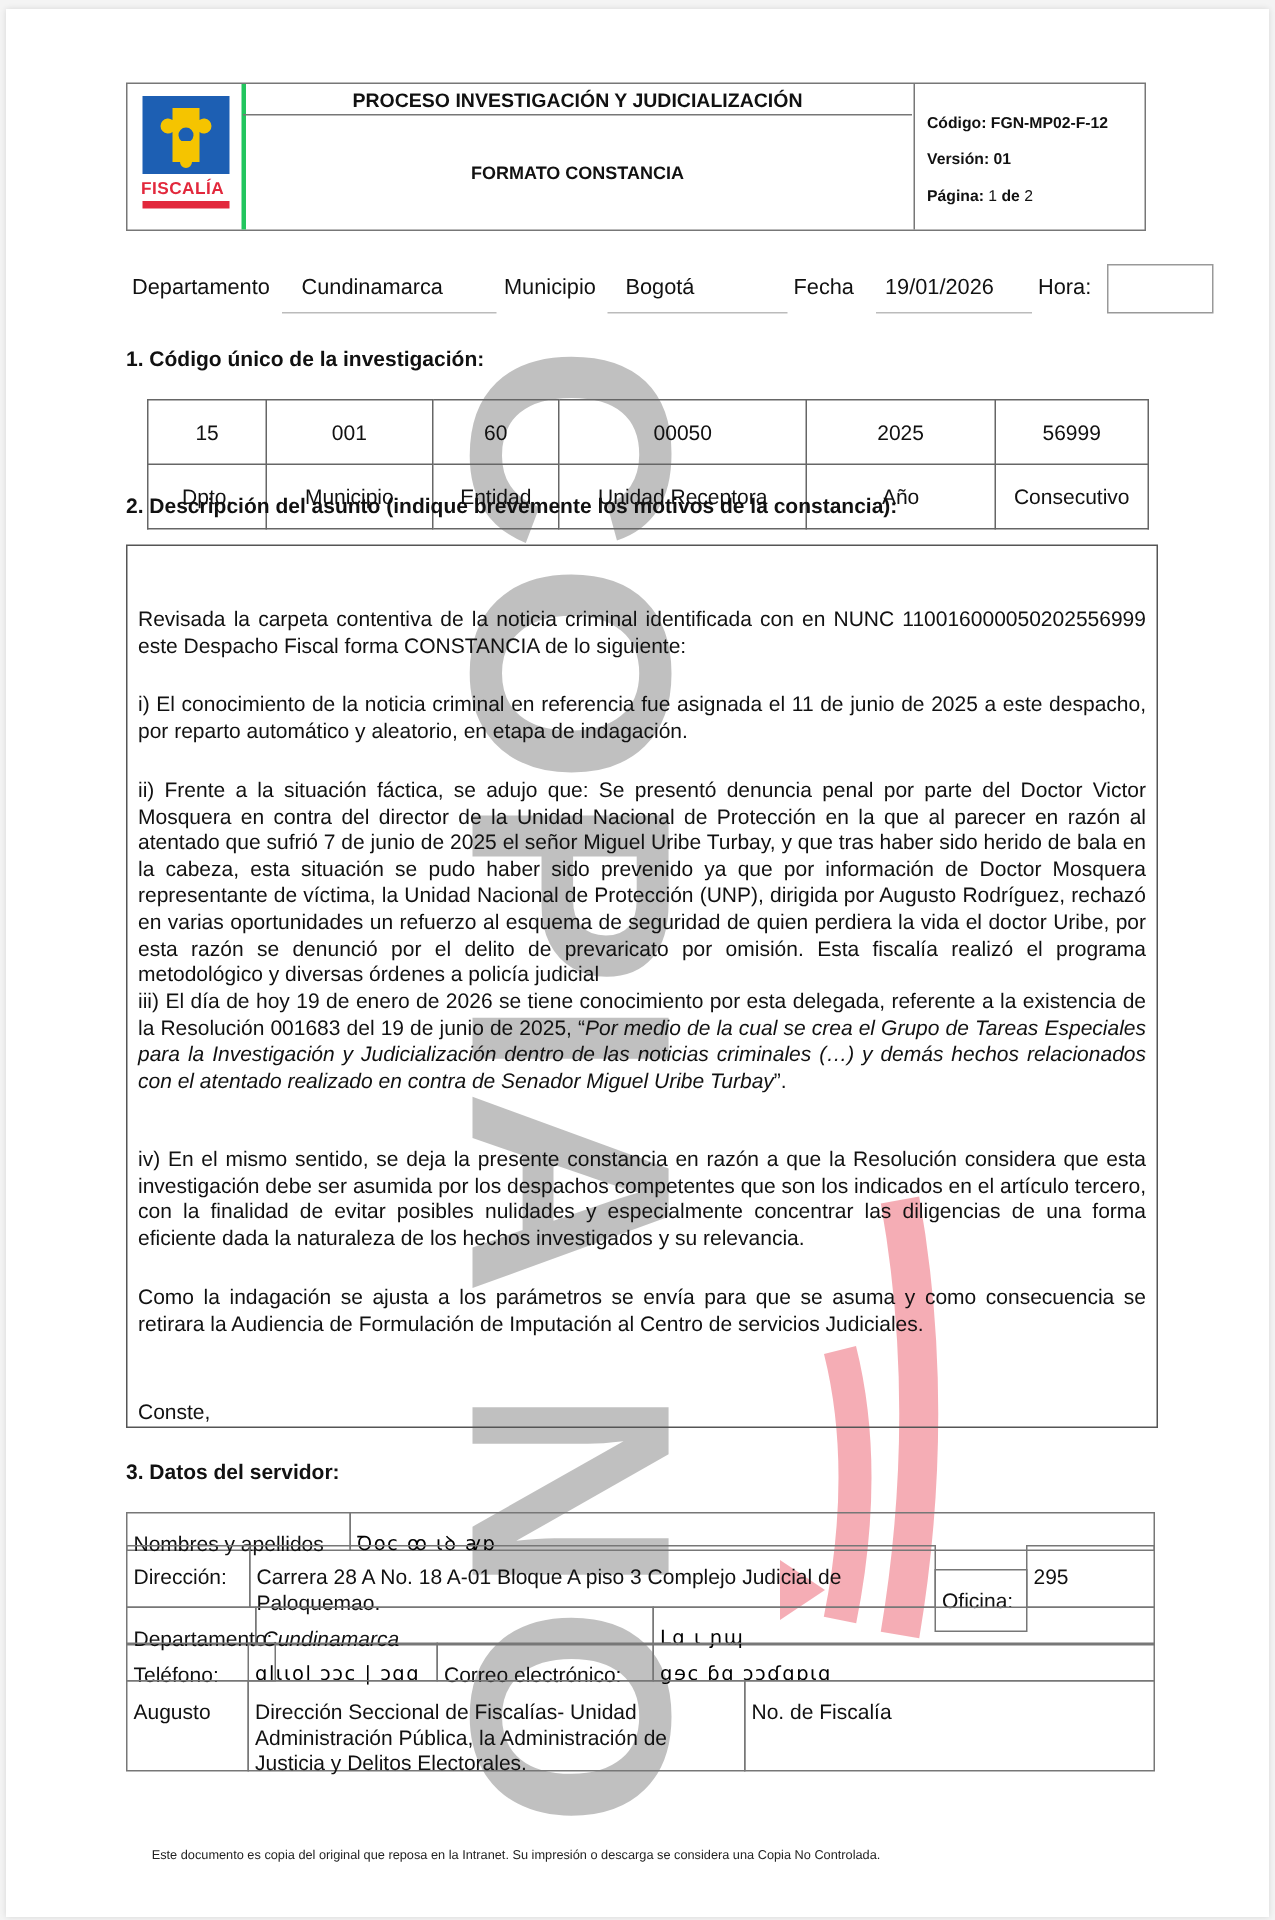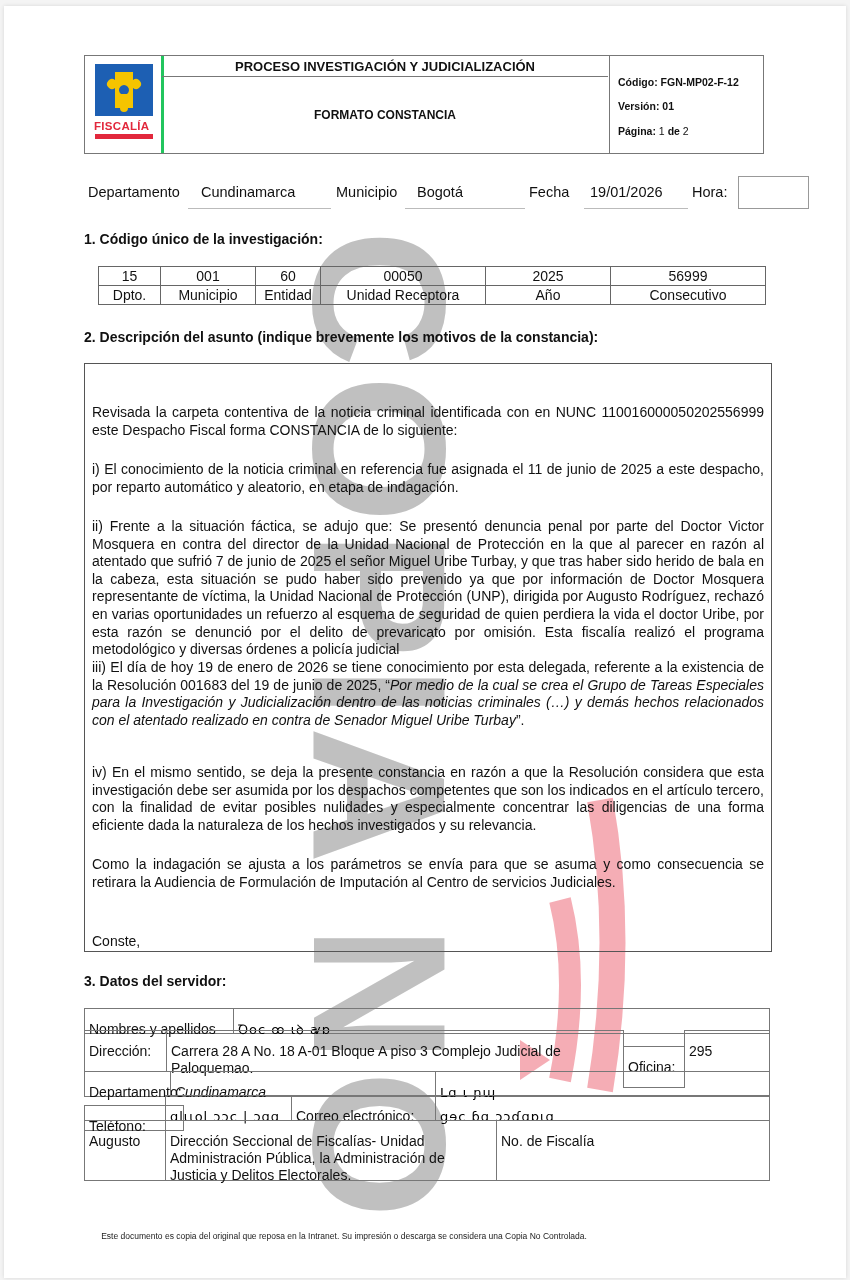--- a/index.html
+++ b/index.html
@@ -45,21 +45,21 @@
   .logo-txt { position: absolute; left: 9px; top: 64px; font-size: 11.5px; font-weight: bold; color: #e2283c; letter-spacing: 0.3px; }
   .logo-bar { position: absolute; left: 10px; top: 78px; width: 58px; height: 5px; background: #e2283c; }
   
   .loc { position: absolute; top: 176px; left: 0; width: 850px; height: 40px; font-size: 14.5px; z-index: 2; }
   .loc span { position: absolute; top: 8px; }
   .loc .uline { position: absolute; top: 32px; height: 1px; background: #bbb; }
   .hora-box { position: absolute; left: 738px; top: 0; width: 71px; height: 33px; border: 1px solid #999; box-sizing: border-box; }
   .h2 { position: absolute; left: 84px; font-weight: bold; font-size: 14px; z-index: 2; }
   
   table.code { position: absolute; left: 98px; top: 266px; width: 668px; border-collapse: collapse; font-size: 14px; z-index: 2; }
-  table.code td { border: 1px solid #666; text-align: center; height: 18px; padding: 0; line-height: 18px; }
+  table.code td { border: 1px solid #666; text-align: center; height: 18px; padding: 12px; line-height: 18px; }
   
   .desc {
     position: absolute; left: 84px; top: 363px; width: 688px; height: 589px;
     border: 1px solid #555; box-sizing: border-box; z-index: 2;
     font-size: 14px; line-height: 17.6px; text-align: justify;
   }
   .desc p { position: absolute; left: 7px; right: 7px; margin: 0; }
   .desc em { font-style: italic; }
   
   .srv { position: absolute; left: 84px; top: 1008px; width: 686px; height: 173px; z-index: 2; font-size: 14px; }
@@ -155,21 +155,21 @@
 
   <div class="c" style="left:0;top:22px;width:83px;height:42px">Dirección:</div>
   <div class="c" style="left:82px;top:22px;width:458px;height:42px">Carrera 28 A No. 18 A-01 Bloque A piso 3 Complejo Judicial de Paloquemao.</div>
   <div class="c" style="left:539px;top:38px;width:62px;height:42px">Oficina:</div>
   <div class="c" style="left:600px;top:22px;width:86px;height:42px">295</div>
 
   <div class="c" style="left:0;top:63px;width:87px;height:25px">Departamento:</div>
   <div class="c" style="left:86px;top:63px;width:266px;height:25px;font-style:italic">Cundinamarca</div>
   <div class="c scribble" style="left:351px;top:63px;width:335px;height:25px">Lɑ   ɩ   ɲɰ</div>
 
-  <div class="c" style="left:0;top:97px;width:100px;height:26px">Teléfono:</div>
+  <div class="c" style="left:0;top:87px;width:100px;height:26px">Teléfono:</div>
   <div class="c scribble" style="left:81px;top:87px;width:127px;height:26px">ɑlɩɩol ɔɔc | ɔɑɑ</div>
   <div class="c" style="left:207px;top:87px;width:145px;height:16px">Correo electrónico:</div>
   <div class="c scribble" style="left:351px;top:87px;width:335px;height:26px">gɘc   ɓɑ ɔɔɗɑɒɩɑ</div>
 
   <div class="c" style="left:0;top:112px;width:82px;height:61px">Augusto</div>
   <div class="c" style="left:81px;top:112px;width:332px;height:61px">Dirección Seccional de Fiscalías- Unidad Administración Pública, la Administración de Justicia y Delitos Electorales.</div>
   <div class="c" style="left:412px;top:112px;width:274px;height:61px">
     <div>No. de Fiscalía</div>
   </div>
 </div>

